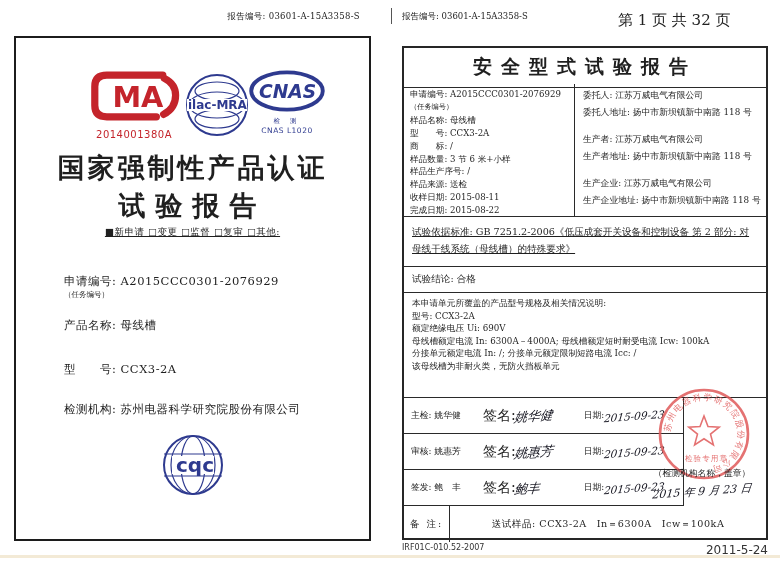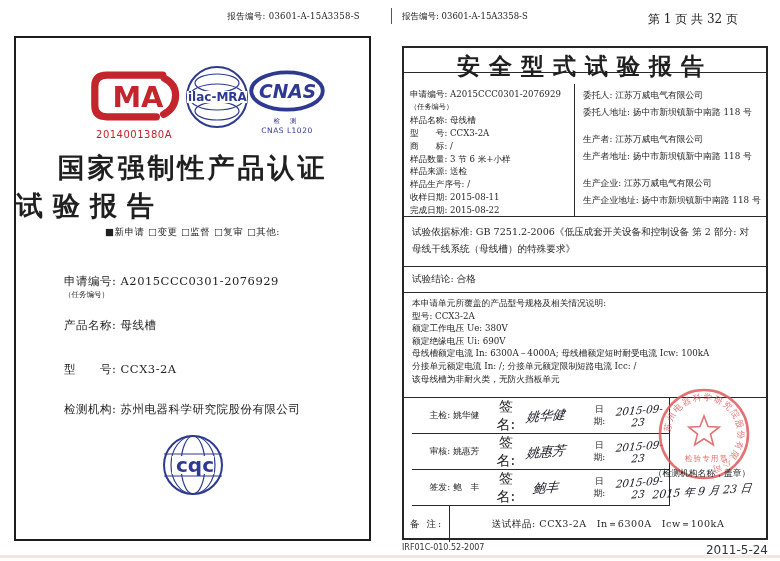--- a/index.html
+++ b/index.html
@@ -10,54 +10,54 @@
     color:#1f1f1f;
   }
   .abs{position:absolute;}
 
   
   .cover-report-no{left:150px;top:11px;width:210px;text-align:right;font-size:8.5px;letter-spacing:.3px;color:#222;}
   .cover-frame{left:14px;top:36px;width:353px;height:501px;border:2.5px solid #1c1c1c;background:#fff;}
   .logos{position:absolute;left:0;top:26px;width:100%;height:80px;}
   .cma-block{position:absolute;left:68px;top:4px;width:100px;text-align:center;}
   .cma-num{font-size:10px;color:#c4242b;letter-spacing:.5px;font-family:"DejaVu Sans",sans-serif;margin-top:1px;}
-  .ilac-block{position:absolute;left:168px;top:0px;width:68px;}
+  .ilac-block{position:absolute;left:168px;top:8px;width:68px;}
   .cnas-block{position:absolute;left:232px;top:6px;width:78px;text-align:center;}
   .cnas-sub1{font-size:6.5px;color:#2e3a8f;letter-spacing:4px;margin-top:1px;}
   .cnas-sub2{font-size:7.5px;color:#2e3a8f;letter-spacing:.5px;font-family:"DejaVu Sans",sans-serif;}
   .cover-title1{position:absolute;left:0;top:112px;width:100%;text-align:center;font-size:27px;letter-spacing:3px;font-weight:600;}
-  .cover-title2{position:absolute;left:0;top:150px;width:100%;text-align:left;font-size:27px;letter-spacing:10px;font-weight:600;}
-  .apply-types{position:absolute;left:0;top:188px;width:100%;text-align:center;font-size:9.5px;letter-spacing:.5px;}
+  .cover-title2{position:absolute;left:0;top:150px;width:100%;text-align:center;font-size:27px;letter-spacing:10px;font-weight:600;}
+  .apply-types{position:absolute;left:0;top:188px;width:100%;text-align:center;font-size:9.5px;letter-spacing:.5px;text-decoration:underline;}
   .cover-fields{position:absolute;left:48px;top:236px;width:280px;}
   .cfield{position:absolute;left:0;font-size:11.5px;letter-spacing:.5px;white-space:nowrap;}
   .cfield .note{display:block;font-size:7.5px;margin-top:1px;letter-spacing:0;}
   .cf0{top:0px;} .cf1{top:44px;} .cf2{top:88px;} .cf3{top:128px;}
   .cqc-wrap{position:absolute;left:0;top:394px;width:100%;text-align:center;}
 
   
   .r-head-left{left:402px;top:11px;font-size:8.5px;color:#222;}
-  .r-head-right{left:618px;top:11px;width:150px;text-align:center;font-size:12px;color:#222;}
+  .r-head-right{left:618px;top:11px;width:150px;text-align:left;font-size:15px;color:#222;}
   .spine-tick{left:391px;top:8px;width:1px;height:16px;background:#555;}
   .rtable{left:402px;top:46px;width:366px;height:494px;border:2px solid #262626;background:#fff;box-sizing:border-box;}
   .rrow{position:absolute;left:0;width:100%;box-sizing:border-box;border-bottom:1.5px solid #2a2a2a;}
-  .r-title{top:0;height:25px;line-height:36px;text-align:center;font-size:23px;letter-spacing:9px;font-weight:600;}
+  .r-title{top:0;height:40px;line-height:36px;text-align:center;font-size:19px;letter-spacing:9px;font-weight:600;}
   .r-info{top:36px;height:133px;}
   .r-info-left{position:absolute;left:0;top:0;width:171px;height:100%;border-right:1.5px solid #2a2a2a;box-sizing:border-box;padding:4px 4px 0 6px;}
   .r-info-left div{font-size:8.6px;line-height:12.9px;white-space:nowrap;}
   .r-info-left div.small{font-size:7.2px;}
   .r-info-right{position:absolute;left:171px;top:0;right:0;height:100%;}
   .r-info-right .grp{position:absolute;left:8px;right:2px;}
   .r-info-right .grp div{font-size:8.8px;line-height:16.5px;white-space:nowrap;}
   .g0{top:3px;} .g1{top:47px;} .g2{top:91px;}
-  .r-standard{top:169px;height:50px;padding:7px 8px 0 8px;font-size:9.6px;line-height:16.5px;}
+  .r-standard{top:169px;height:50px;padding:7px 8px 0 8px;font-size:9.6px;line-height:16.5px;text-decoration:underline;}
   .r-conclusion{top:219px;height:26px;padding:6px 8px 0 8px;font-size:9.6px;}
   .r-coverage{top:245px;height:105px;padding:4px 8px 0 8px;}
   .r-coverage div{font-size:8.7px;line-height:12.6px;white-space:nowrap;}
   .r-sign{top:350px;height:108px;border-bottom:none;}
-  .r-sign-left{position:absolute;left:8px;top:0;width:258px;height:100%;border-right:1.5px solid #2a2a2a;box-sizing:border-box;text-align:center;}
+  .r-sign-left{position:absolute;left:0;top:0;width:280px;height:100%;border-right:1.5px solid #2a2a2a;box-sizing:border-box;}
   .sig-row{position:absolute;left:0;width:100%;height:36px;border-bottom:1.5px solid #2a2a2a;box-sizing:border-box;display:flex;align-items:center;padding:0 0 0 7px;}
   .s0{top:0;} .s1{top:36px;} .s2{top:72px;border-bottom:1.5px solid #2a2a2a;}
   .sig-row .role{font-size:8.8px;width:72px;white-space:nowrap;}
   .sig-row .slab{font-size:14px;}
   .hand{font-style:italic;color:#14141f;transform:rotate(-4deg) skewX(-10deg);display:inline-block;}
   .sig-row .hname{font-size:13px;width:52px;margin-left:-2px;}
   .sig-row .dlab{font-size:8.8px;margin-left:18px;}
   .sig-row .hdate{font-size:10.5px;}
   .r-seal-cell{position:absolute;left:234px;top:0;right:0;height:108px;overflow:visible;}
   .seal-caption{position:absolute;left:0;bottom:26px;width:100%;text-align:center;font-size:8.8px;}
@@ -146,22 +146,22 @@
     <div class="rrow r-title">安全型式试验报告</div>
 
     <div class="rrow r-info">
       <div class="r-info-left">
         <div>申请编号: A2015CCC0301-2076929</div>
         <div class="small">（任务编号）</div>
         <div>样品名称: 母线槽</div>
         <div>型　　号: CCX3-2A</div>
         <div>商　　标: /</div>
         <div>样品数量: 3 节 6 米+小样</div>
+        <div>样品生产序号: /</div>
         <div>样品来源: 送检</div>
-        <div>样品生产序号: /</div>
         <div>收样日期: 2015-08-11</div>
         <div>完成日期: 2015-08-22</div>
       </div>
       <div class="r-info-right">
         <div class="grp g0">
           <div>委托人: 江苏万威电气有限公司</div>
           <div>委托人地址: 扬中市新坝镇新中南路 118 号</div>
         </div>
         <div class="grp g1">
           <div>生产者: 江苏万威电气有限公司</div>
@@ -174,21 +174,20 @@
       </div>
     </div>
 
     <div class="rrow r-standard">试验依据标准: GB 7251.2-2006《低压成套开关设备和控制设备 第 2 部分: 对母线干线系统（母线槽）的特殊要求》</div>
 
     <div class="rrow r-conclusion">试验结论: 合格</div>
 
     <div class="rrow r-coverage">
       <div>本申请单元所覆盖的产品型号规格及相关情况说明:</div>
       <div>型号: CCX3-2A</div>
-      <div>额定工作电压 Ue: 380V</div>
       <div>额定绝缘电压 Ui: 690V</div>
       <div>母线槽额定电流 In: 6300A－4000A; 母线槽额定短时耐受电流 Icw: 100kA</div>
       <div>分接单元额定电流 In: /; 分接单元额定限制短路电流 Icc: /</div>
       <div>该母线槽为非耐火类，无防火挡板单元</div>
     </div>
 
     <div class="rrow r-sign">
       <div class="r-sign-left">
         <div class="sig-row s0">
           <span class="role">主检: 姚华健</span>

